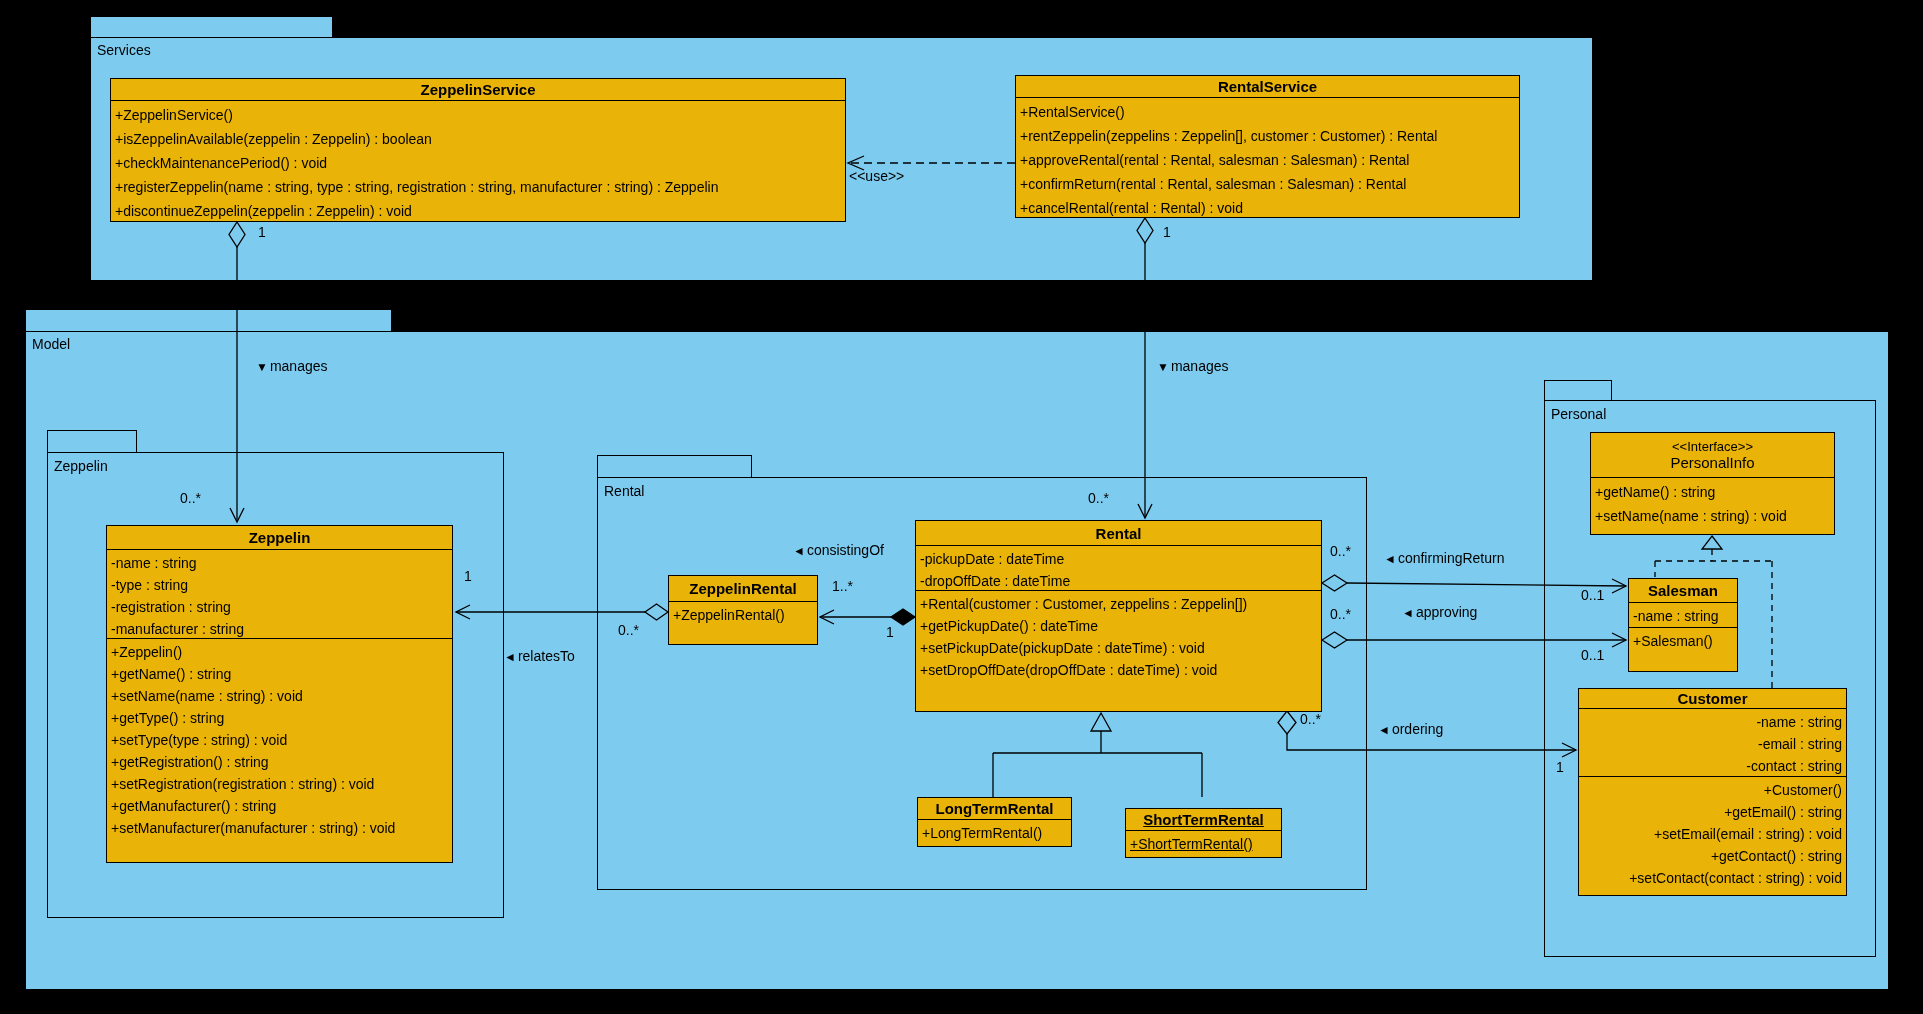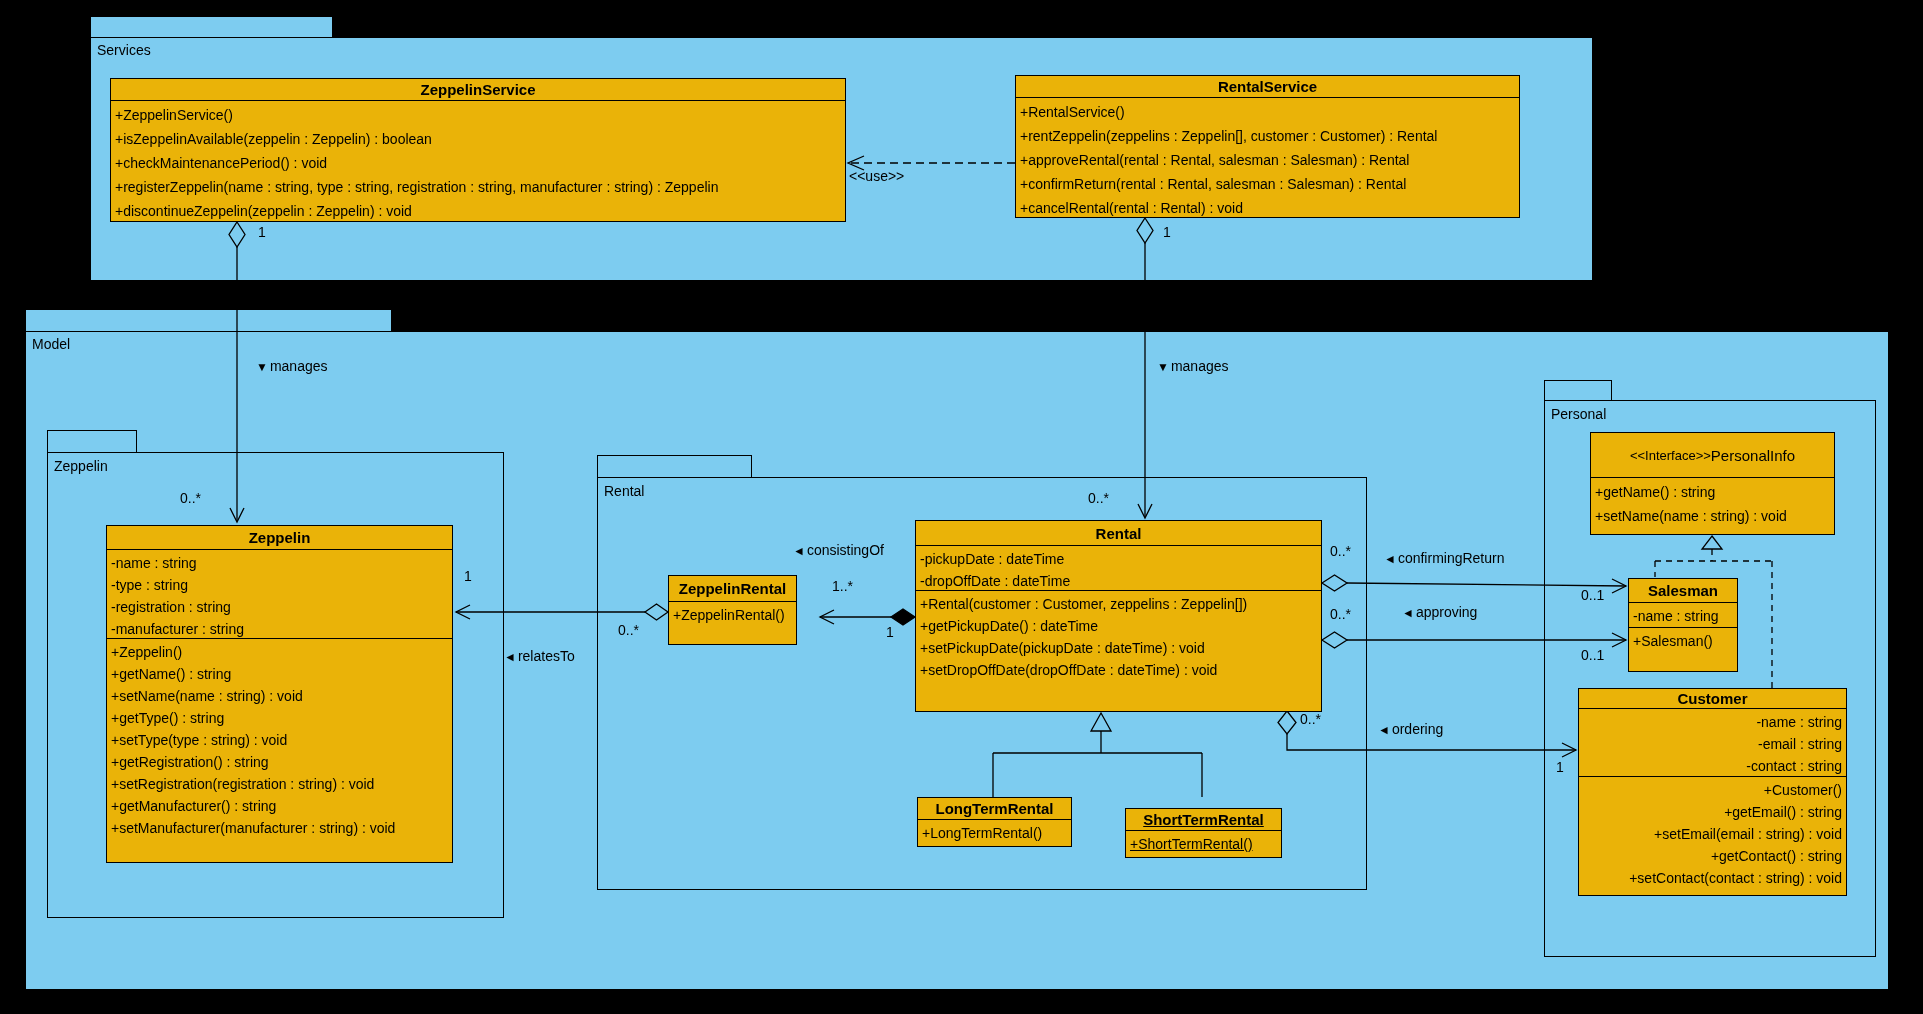--- a/index.html
+++ b/index.html
@@ -5,21 +5,21 @@
   html,body{margin:0;padding:0;background:#000;}
   .canvas{position:relative;width:1923px;height:1014px;background:#000;
           font-family:"Liberation Sans",sans-serif;color:#000;overflow:hidden;}
   .pkg-tab,.pkg-body{position:absolute;background:#7dccf0;border:1px solid #000;box-sizing:border-box;z-index:1;}
   .pkg-label{position:absolute;font-size:14px;z-index:2;white-space:nowrap;}
   svg.overlay{position:absolute;left:0;top:0;z-index:2;}
   .cls{position:absolute;background:#eab308;border:1px solid #000;box-sizing:border-box;
        display:flex;flex-direction:column;z-index:3;}
   .cls-title{font-weight:bold;font-size:15px;border-bottom:1px solid #000;flex:none;
              display:flex;align-items:center;justify-content:center;box-sizing:border-box;}
-  .cls-head{border-bottom:1px solid #000;flex:none;display:flex;flex-direction:row;
+  .cls-head{border-bottom:1px solid #000;flex:none;display:flex;flex-direction:column;
             align-items:center;justify-content:center;box-sizing:border-box;}
   .stereo{font-size:13px;font-weight:normal;}
   .head-name{font-size:15px;font-weight:normal;}
   .sec{flex:none;padding:2px 4px 0 4px;box-sizing:border-box;overflow:hidden;}
   .sec.mid{border-bottom:1px solid #000;}
   .sec.last{flex:1;}
   .member{font-size:14px;line-height:22px;white-space:nowrap;}
   .sp .member{line-height:24px;}
   .lbl{position:absolute;font-size:14px;z-index:4;white-space:nowrap;}
   .lbl .dir{font-size:12px;margin-right:2px;}
@@ -152,21 +152,21 @@
         <div class="member">+setName(name : string) : void</div>
         <div class="member">+getType() : string</div>
         <div class="member">+setType(type : string) : void</div>
         <div class="member">+getRegistration() : string</div>
         <div class="member">+setRegistration(registration : string) : void</div>
         <div class="member">+getManufacturer() : string</div>
         <div class="member">+setManufacturer(manufacturer : string) : void</div>
       </div>
   </div>
 
-  <div class="cls" style="left:668px;top:575px;width:129px;height:70px;">
+  <div class="cls" style="left:668px;top:575px;width:150px;height:70px;">
     <div class="cls-title" style="height:26px;">ZeppelinRental</div>
     <div class="sec last">
         <div class="member">+ZeppelinRental()</div>
       </div>
   </div>
 
   <div class="cls" style="left:915px;top:520px;width:407px;height:192px;">
     <div class="cls-title" style="height:25px;">Rental</div>
     <div class="sec mid" style="height:45px;">
         <div class="member">-pickupDate : dateTime</div>

